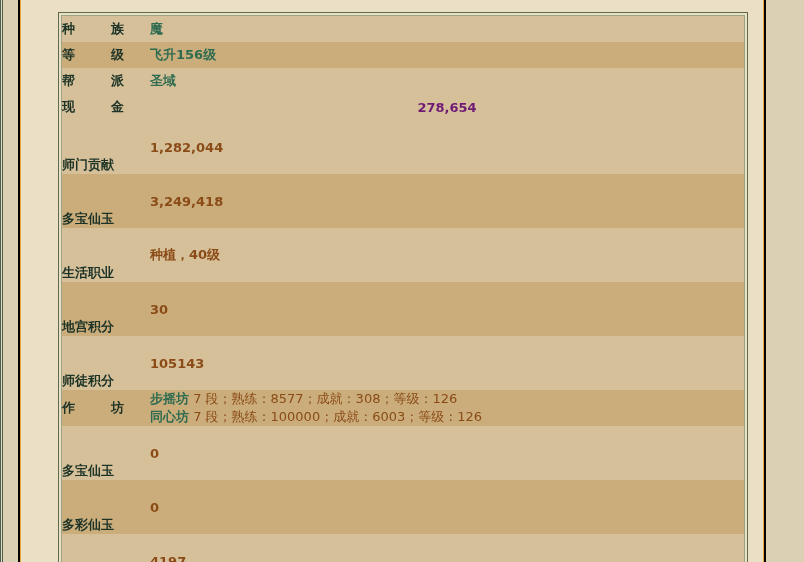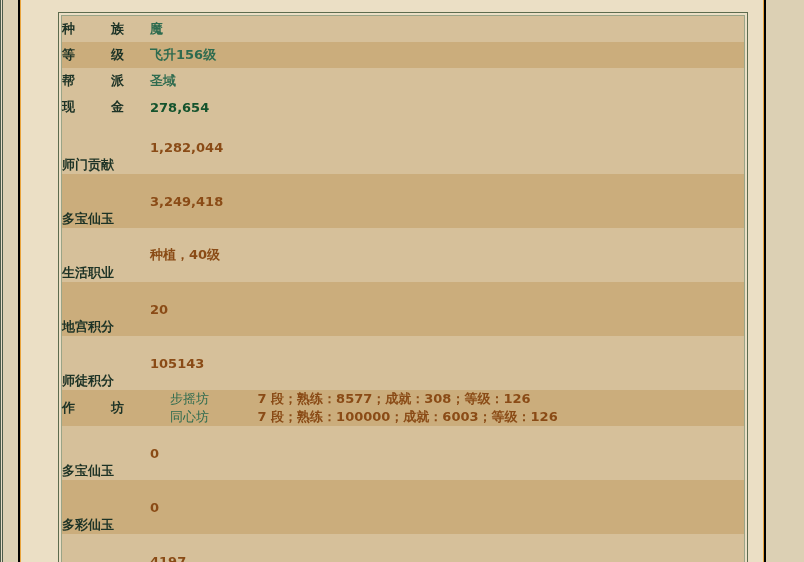--- a/index.html
+++ b/index.html
@@ -111,31 +111,31 @@
   td.value-cell {
     padding-left: 3px;
     font-size: 13px;
     font-weight: bold;
     white-space: nowrap;
   }
 
   
   .v-green  { color: #2e6b4f; font-weight: normal; }
   .v-brown  { color: #8a4b16; }
-  .v-pink   { color: #14532d; }
+  .v-pink   { color: #701a75; text-align: center; }
   .v-white  { color: #ffffff; }
 
   .workshop-cell {
     padding-top: 4px;
     padding-bottom: 4px;
     line-height: 18px;
   }
   .workshop-line { white-space: nowrap; }
-  .ws-name { color: #2e6b4f; font-weight: normal; margin-left: 20px; }
-  .ws-rest { color: #8a4b16; font-weight: bold; margin-left: 44px; }
+  .ws-name { color: #2e6b4f; font-weight: bold; }
+  .ws-rest { color: #8a4b16; font-weight: normal; }
 </style>
 </head>
 <body>
 
 <div id="page-frame">
 
   <div class="edge-seam dark" style="left:0px;"></div>
   <div class="edge-seam light" style="left:1px;"></div>
   <div class="edge-seam dark" style="left:2px;"></div>
 
@@ -174,21 +174,21 @@
             <tr class="row-b">
               <td class="label-cell"><span class="label-plain">多宝仙玉</span></td>
               <td class="value-cell v-brown">3,249,418</td>
             </tr>
             <tr class="row-a">
               <td class="label-cell"><span class="label-plain">生活职业</span></td>
               <td class="value-cell v-brown">种植，40级</td>
             </tr>
             <tr class="row-b">
               <td class="label-cell"><span class="label-plain">地宫积分</span></td>
-              <td class="value-cell v-brown">20</td>
+              <td class="value-cell v-brown">30</td>
             </tr>
             <tr class="row-a">
               <td class="label-cell"><span class="label-plain">师徒积分</span></td>
               <td class="value-cell v-brown">105143</td>
             </tr>
             <tr class="row-b">
               <td class="label-cell"><span class="label-spread">作坊</span></td>
               <td class="value-cell workshop-cell">
                 <div class="workshop-line"><span class="ws-name">步摇坊</span><span class="ws-rest"> 7 段；熟练：8577；成就：308；等级：126</span></div>
                 <div class="workshop-line"><span class="ws-name">同心坊</span><span class="ws-rest"> 7 段；熟练：100000；成就：6003；等级：126</span></div>

